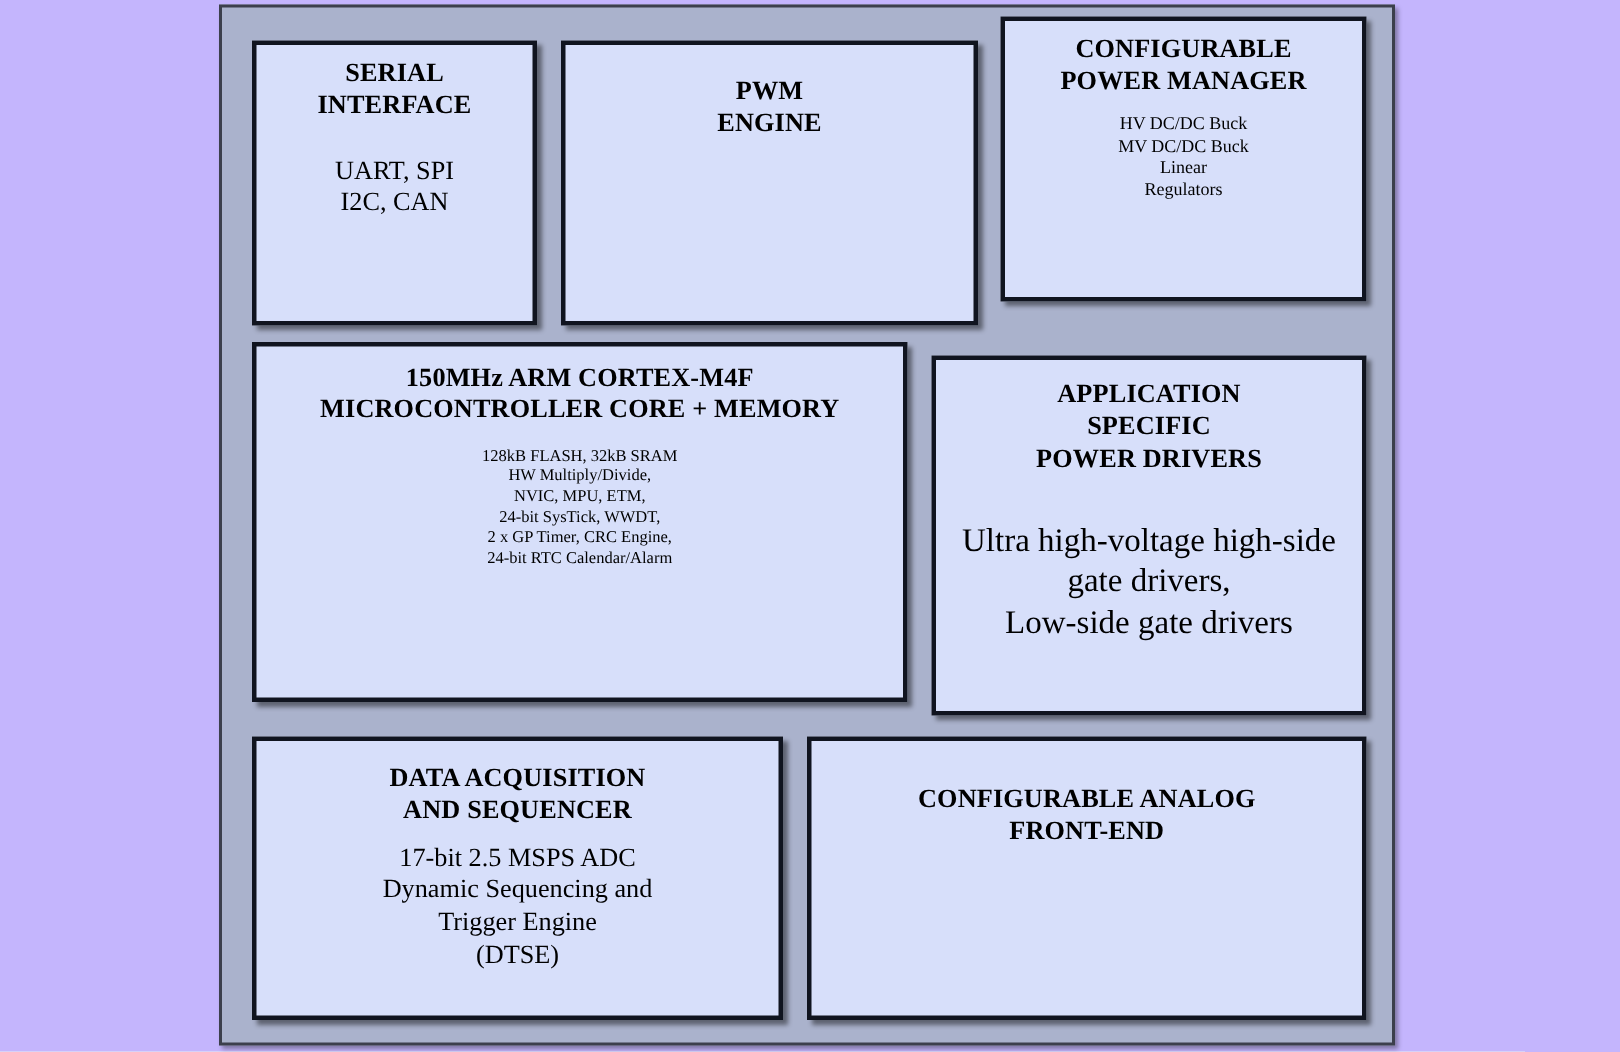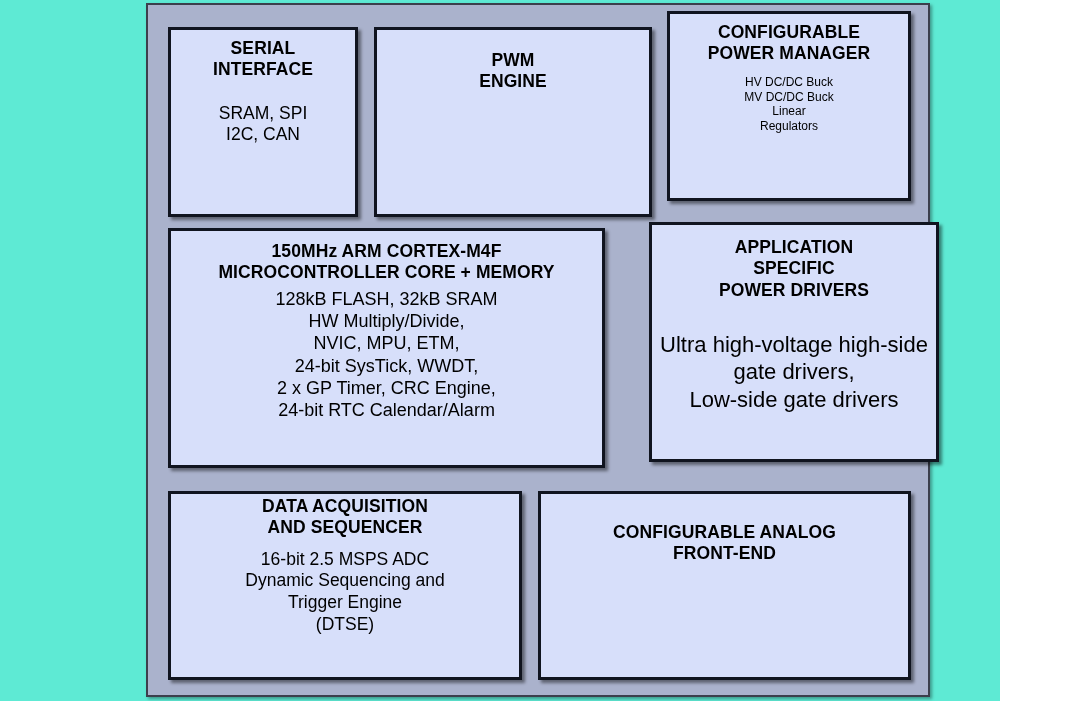--- a/index.html
+++ b/index.html
@@ -11,23 +11,24 @@
   body {
     width: 1080px;
     height: 701px;
     overflow: hidden;
     font-family: "Liberation Sans", sans-serif;
     color: #000000;
   }
 
   #diagram-root {
     position: relative;
-    width: 1000px;
+    width: 1080px;
     height: 701px;
-    background: #5eead4;
+    background: #c4b5fd;
+    font-family: Liberation Serif, serif;
   }
 
   
   .chip-frame {
     position: absolute;
     left: 146px;
     top: 3px;
     width: 784px;
     height: 694px;
     box-sizing: border-box;
@@ -84,34 +85,33 @@
   }
   .blk-power .block-title { font-size: 17.5px; }
   .blk-power .block-body  { font-size: 12px; margin-top: 10px; }
 
   
   .blk-core {
     left: 20px;  top: 223px; width: 437px; height: 240px;
     padding-top: 10px;
   }
   .blk-core .block-title { font-size: 17.5px; }
-  .blk-core .block-body  { font-size: 18px; margin-top: 4px; }
+  .blk-core .block-body  { font-size: 11px; margin-top: 14px; }
 
   .blk-appdrv {
-    left: 473px; top: 217px; width: 290px; height: 240px;
+    left: 473px; top: 232px; width: 290px; height: 240px;
     padding-top: 12px;
-    margin-left: 28px;
   }
   .blk-appdrv .block-title { font-size: 17.5px; }
   .blk-appdrv .block-body  { font-size: 22px; margin-top: 30px; }
 
   
   .blk-daq {
     left: 20px;  top: 486px; width: 354px; height: 189px;
-    padding-top: 2px;
+    padding-top: 14px;
   }
   .blk-daq .block-title { font-size: 17.5px; }
   .blk-daq .block-body  { font-size: 17.5px; margin-top: 10px; }
 
   .blk-afe {
     left: 390px; top: 486px; width: 373px; height: 189px;
     padding-top: 28px;
   }
   .blk-afe .block-title { font-size: 17.5px; }
   .blk-afe .block-body  { font-size: 17.5px; margin-top: 8px; }
@@ -119,21 +119,21 @@
 </head>
 <body>
 
 <div id="diagram-root">
 
   <div class="chip-frame">
 
     <div class="block blk-serial">
       <div class="block-title">SERIAL
 INTERFACE</div>
-      <div class="block-body">SRAM, SPI
+      <div class="block-body">UART, SPI
 I2C, CAN</div>
     </div>
 
     <div class="block blk-pwm">
       <div class="block-title">PWM
 ENGINE</div>
     </div>
 
     <div class="block blk-power">
       <div class="block-title">CONFIGURABLE
@@ -160,21 +160,21 @@
 SPECIFIC
 POWER DRIVERS</div>
       <div class="block-body">Ultra high-voltage high-side
 gate drivers,
 Low-side gate drivers</div>
     </div>
 
     <div class="block blk-daq">
       <div class="block-title">DATA ACQUISITION
 AND SEQUENCER</div>
-      <div class="block-body">16-bit 2.5 MSPS ADC
+      <div class="block-body">17-bit 2.5 MSPS ADC
 Dynamic Sequencing and
 Trigger Engine
 (DTSE)</div>
     </div>
 
     <div class="block blk-afe">
       <div class="block-title">CONFIGURABLE ANALOG
 FRONT-END</div>
     </div>
 

